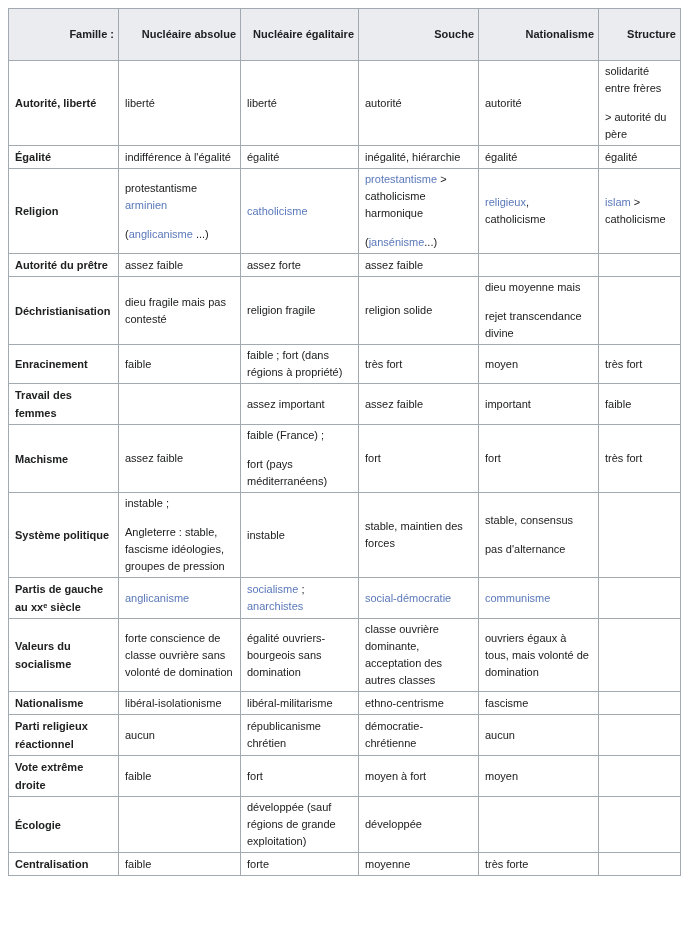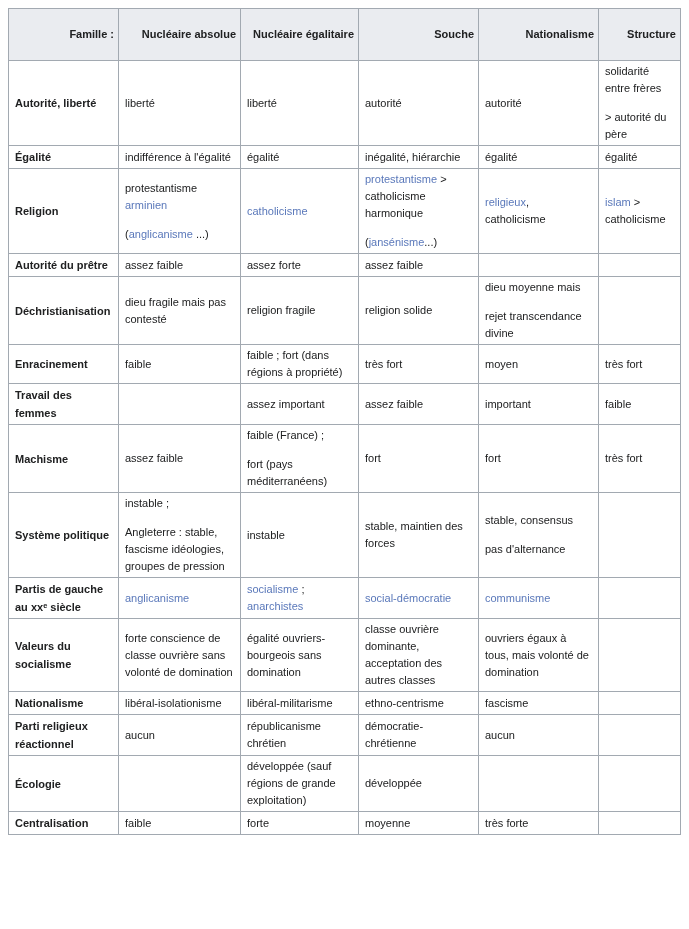--- a/index.html
+++ b/index.html
@@ -288,20 +288,36 @@
         </td>
         <td>
           <p>démocratie-chrétienne</p>
         </td>
         <td>
           <p>aucun</p>
         </td>
         <td></td>
       </tr>
       <tr>
+        <th scope="row">Vote extrême droite</th>
+        <td>
+          <p>faible</p>
+        </td>
+        <td>
+          <p>fort</p>
+        </td>
+        <td>
+          <p>moyen à fort</p>
+        </td>
+        <td>
+          <p>moyen</p>
+        </td>
+        <td></td>
+      </tr>
+      <tr>
         <th scope="row">Écologie</th>
         <td></td>
         <td>
           <p>développée (sauf régions de grande exploitation)</p>
         </td>
         <td>
           <p>développée</p>
         </td>
         <td></td>
         <td></td>

